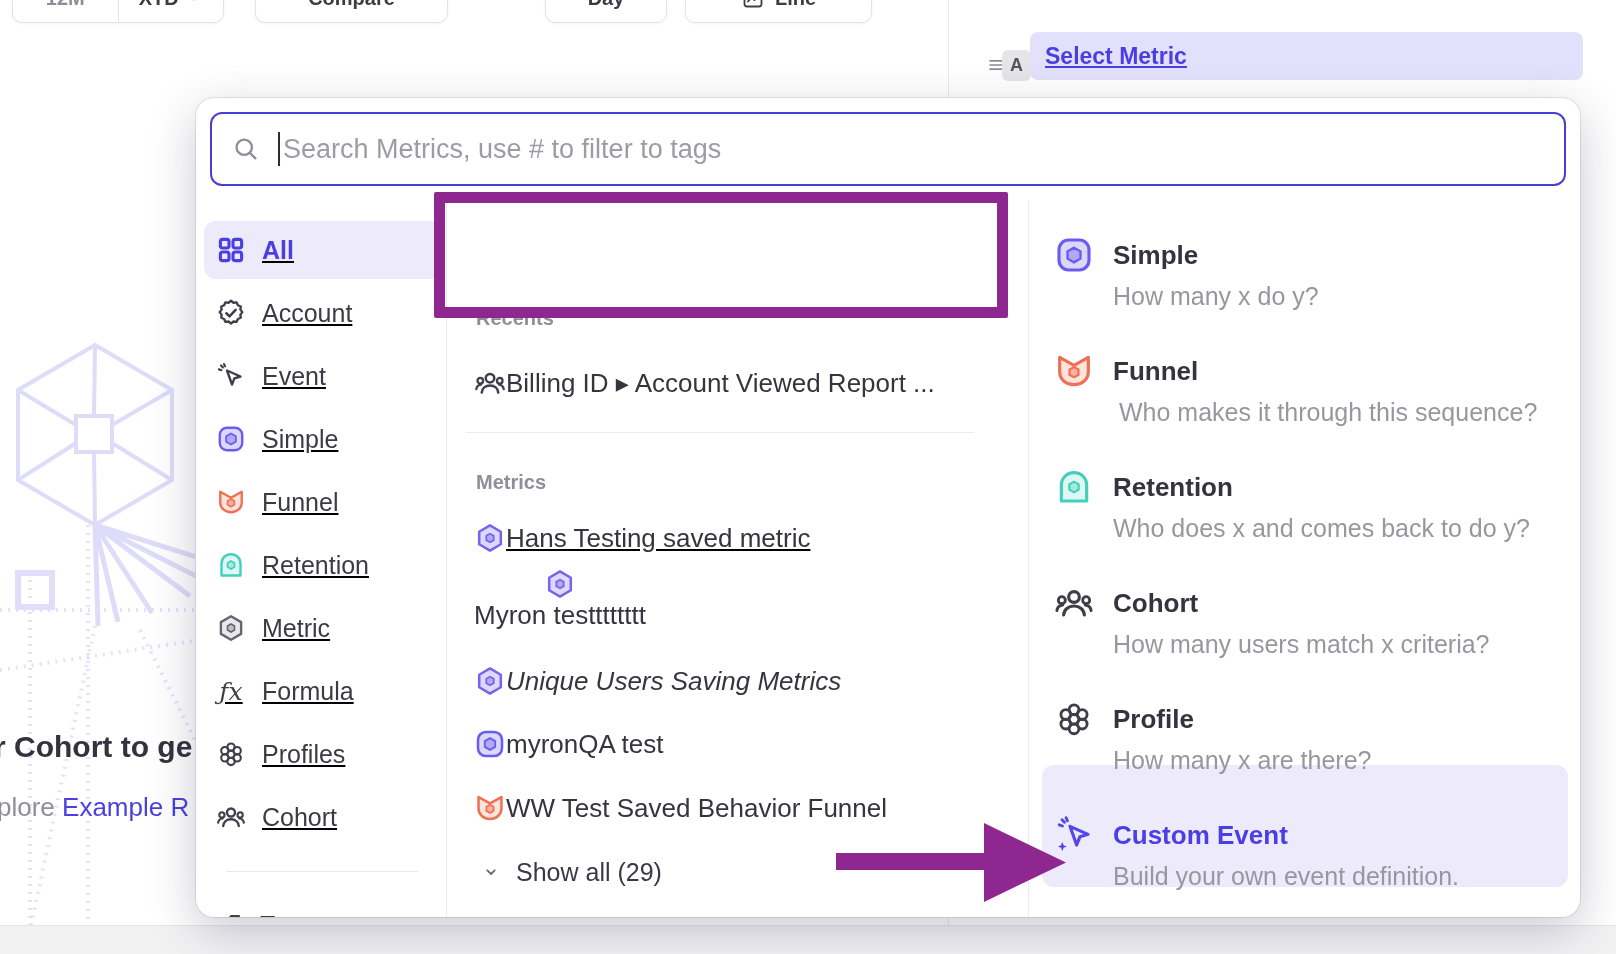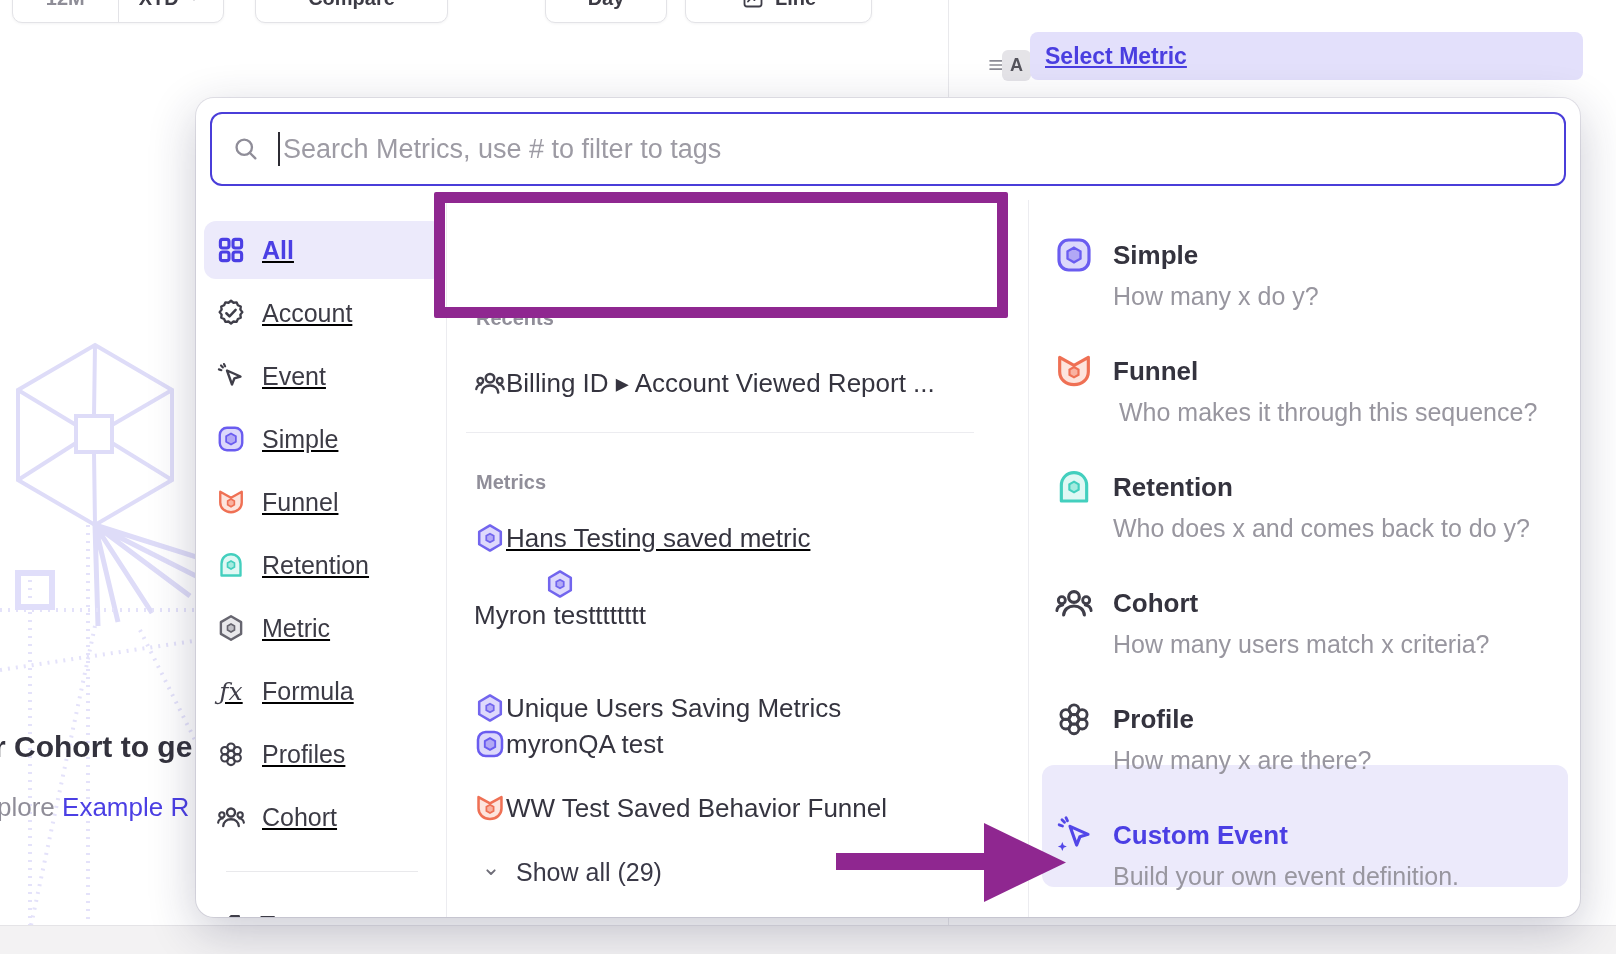--- a/index.html
+++ b/index.html
@@ -323,21 +323,21 @@
         <use href="#sym-hexhex"></use>
       </svg>
     <span class="row-label">Hans Testing saved metric</span>
   </div>
   <div class="mid-row" style="top:470px;flex-direction:column;">
     <svg class="ic ic-hexm" width="32" height="32">
         <use href="#sym-hexhex"></use>
       </svg>
     <span class="row-label">Myron testttttttt</span>
   </div>
-  <div class="mid-row" style="top:578px;">
+  <div class="mid-row" style="top:551px;font-style:italic;">
     <svg class="ic ic-hexm" width="32" height="32">
         <use href="#sym-hexhex"></use>
       </svg>
     <span class="row-label">Unique Users Saving Metrics</span>
   </div>
   <div class="mid-row" style="top:614px;">
     <svg class="ic ic-simple" width="32" height="32">
         <use href="#sym-squircle"></use>
       </svg>
     <span class="row-label">myronQA test</span>

